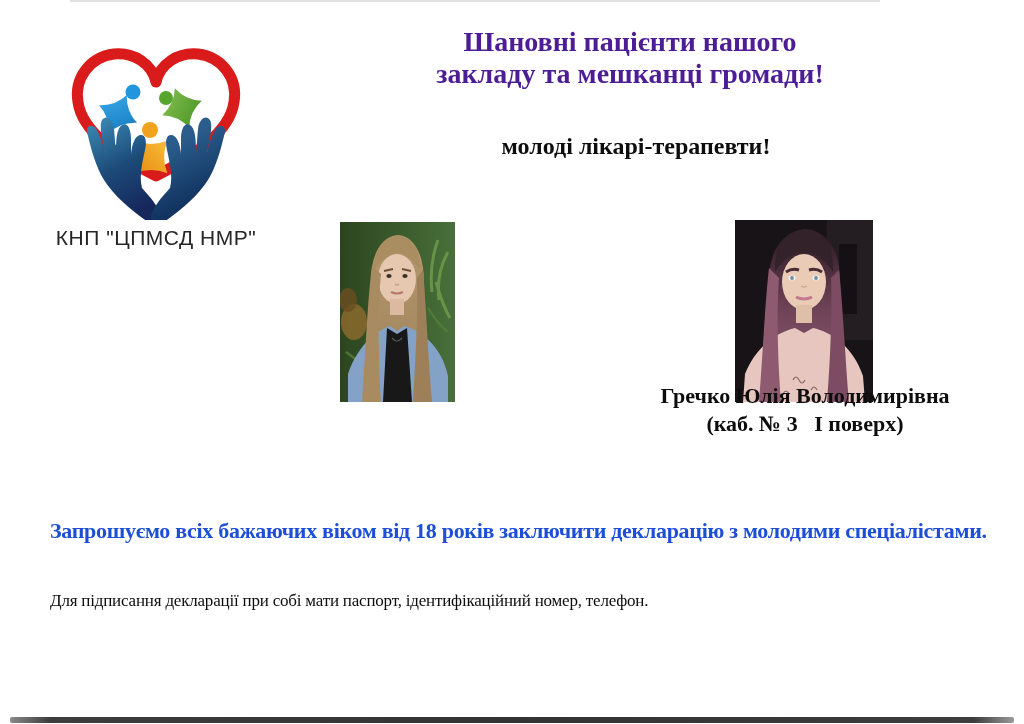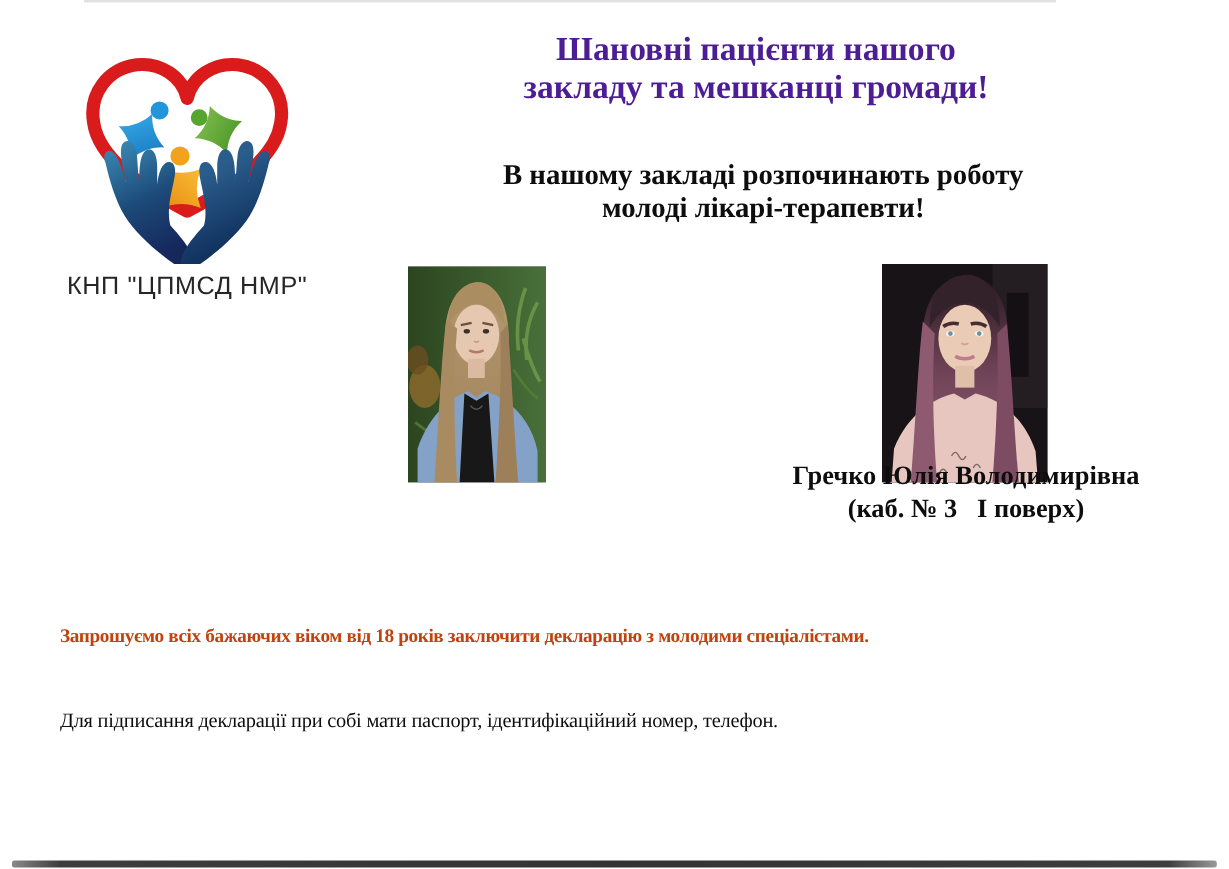--- a/index.html
+++ b/index.html
@@ -30,21 +30,21 @@
   .photo-2{left:735px;top:220px;width:138px;height:182px;}
 
   
   .caption{width:400px;text-align:center;font-weight:bold;font-size:22px;line-height:28px;color:#0d0d0d;}
   .caption-1{left:185px;top:404px;}
   .caption-2{left:605px;top:382px;}
   .caption .room{white-space:pre-wrap;}
 
   
   .invitation{left:50px;top:516px;width:945px;font-weight:bold;
-    font-size:16px;line-height:30px;letter-spacing:-0.3px;color:#c2410c;}
+    font-size:22px;line-height:30px;letter-spacing:-0.3px;color:#1d4ed8;}
   .requirements{left:50px;top:591px;width:930px;font-weight:normal;
     font-size:17px;line-height:20px;letter-spacing:-0.2px;color:#0d0d0d;}
 
   
   .bottom-strip{left:10px;top:717px;width:1004px;height:6px;
     background:linear-gradient(90deg,#8a8a8a 0%,#3d3d3d 4%,#333333 50%,#3d3d3d 96%,#9a9a9a 100%);
     border-radius:2px;}
 </style>
 </head>
 <body>
@@ -103,21 +103,20 @@
     </svg>
     <div class="org-name">КНП "ЦПМСД НМР"</div>
   </div>
 
   <div class="abs header">
     <div>Шановні пацієнти нашого</div>
     <div>закладу та мешканці громади!</div>
   </div>
 
   <div class="abs subtitle">
-    <div>В нашому закладі розпочинають роботу</div>
     <div>молоді лікарі-терапевти!</div>
   </div>
 
   <div class="abs photo photo-1">
     <svg width="115" height="180" viewBox="0 0 115 180">
       <defs>
         <linearGradient id="p1bg" x1="0" y1="0" x2="1" y2="0">
           <stop offset="0" stop-color="#2c451f"></stop>
             <stop offset="0.5" stop-color="#3a5a2c"></stop>
             <stop offset="1" stop-color="#49703a"></stop>

